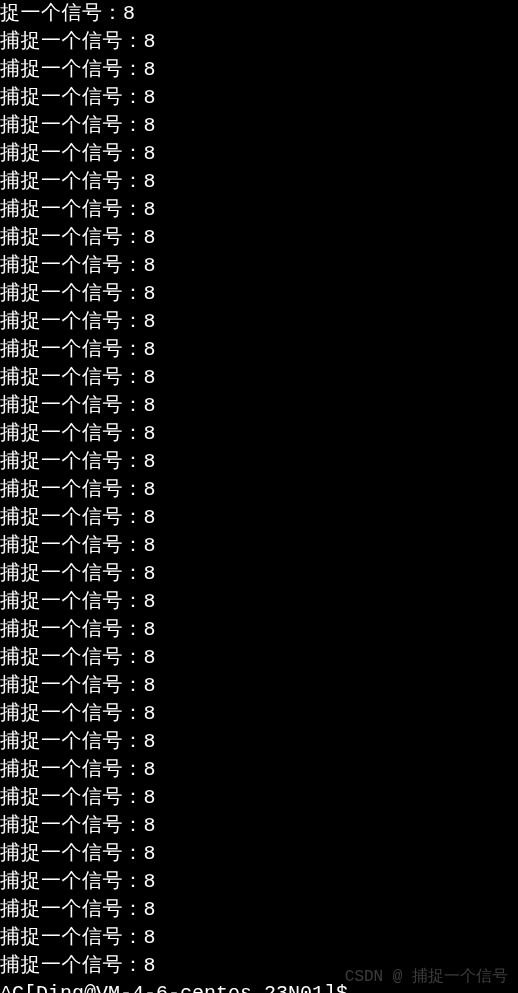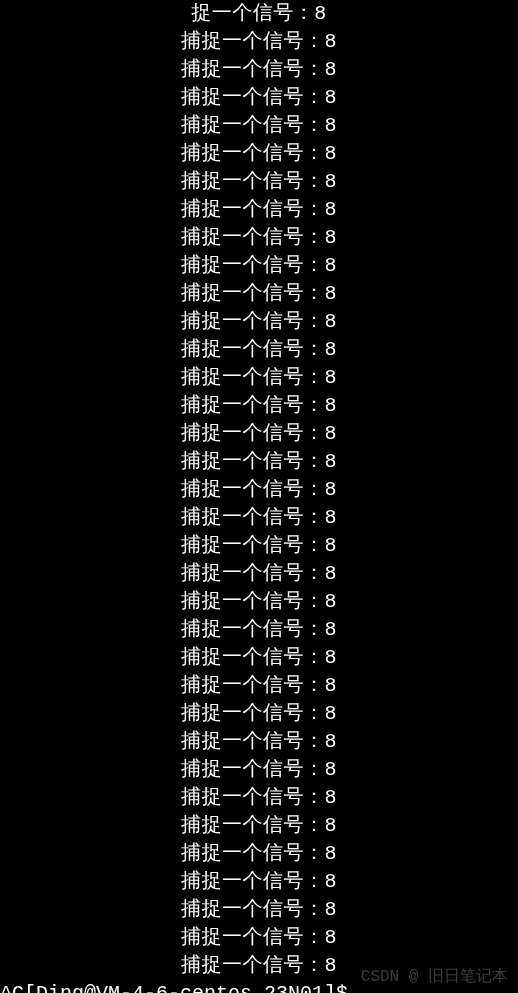--- a/index.html
+++ b/index.html
@@ -17,21 +17,20 @@
       height: 993px;
       overflow: hidden;
       position: relative;
     }
     .terminal {
       padding: 0;
     }
     .line {
       white-space: nowrap;
       letter-spacing: 0.5px;
-      text-align: center;
     }
     .signal-msg {
       display: inline;
     }
     .signal-num {
       display: inline;
     }
     .prompt-line {
       white-space: nowrap;
     }
@@ -97,13 +96,13 @@
       <div class="line"><span class="signal-msg">捕捉一个信号：</span><span class="signal-num">8</span></div>
       <div class="line"><span class="signal-msg">捕捉一个信号：</span><span class="signal-num">8</span></div>
       <div class="line"><span class="signal-msg">捕捉一个信号：</span><span class="signal-num">8</span></div>
       <div class="line"><span class="signal-msg">捕捉一个信号：</span><span class="signal-num">8</span></div>
     </div>
   <div class="prompt-line">
     <span class="prompt-interrupt">^C</span><span class="prompt-user">[Ding@VM-4-6-centos</span> <span class="prompt-path">23N01]</span><span class="prompt-symbol">$</span>
   </div>
 </div>
 
-<div class="watermark">CSDN @ 旧日笔记本</div>
+<div class="watermark">CSDN @ 捕捉一个信号</div>
 
 </body></html>

